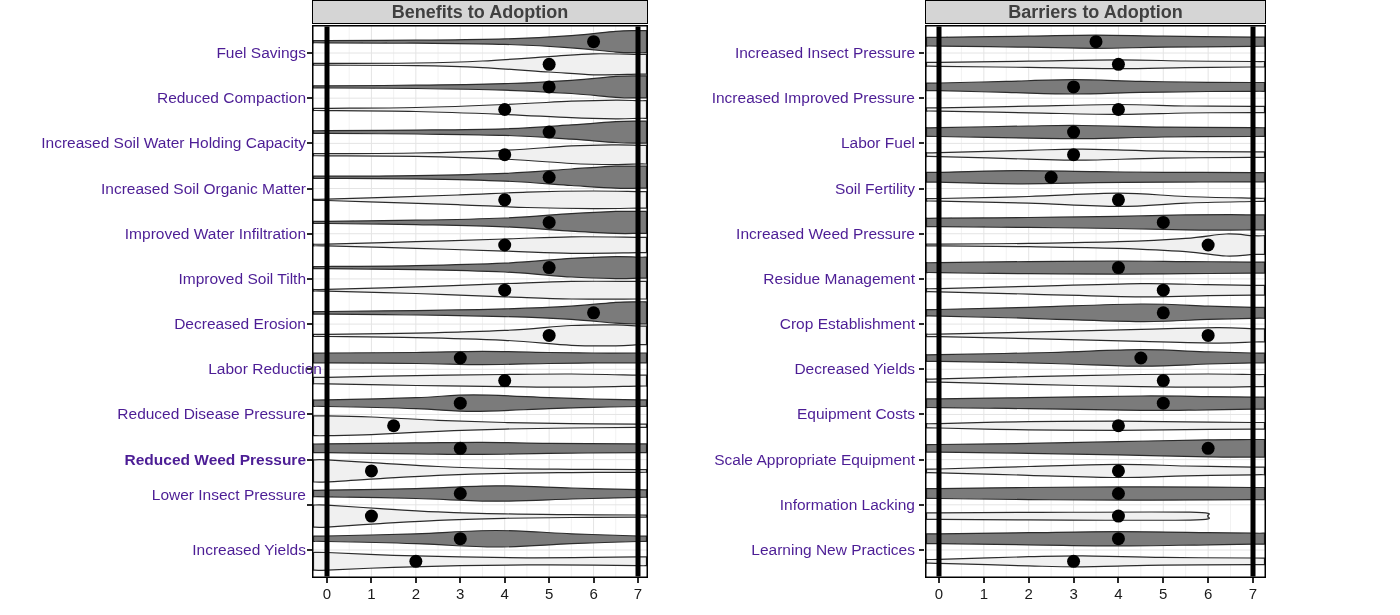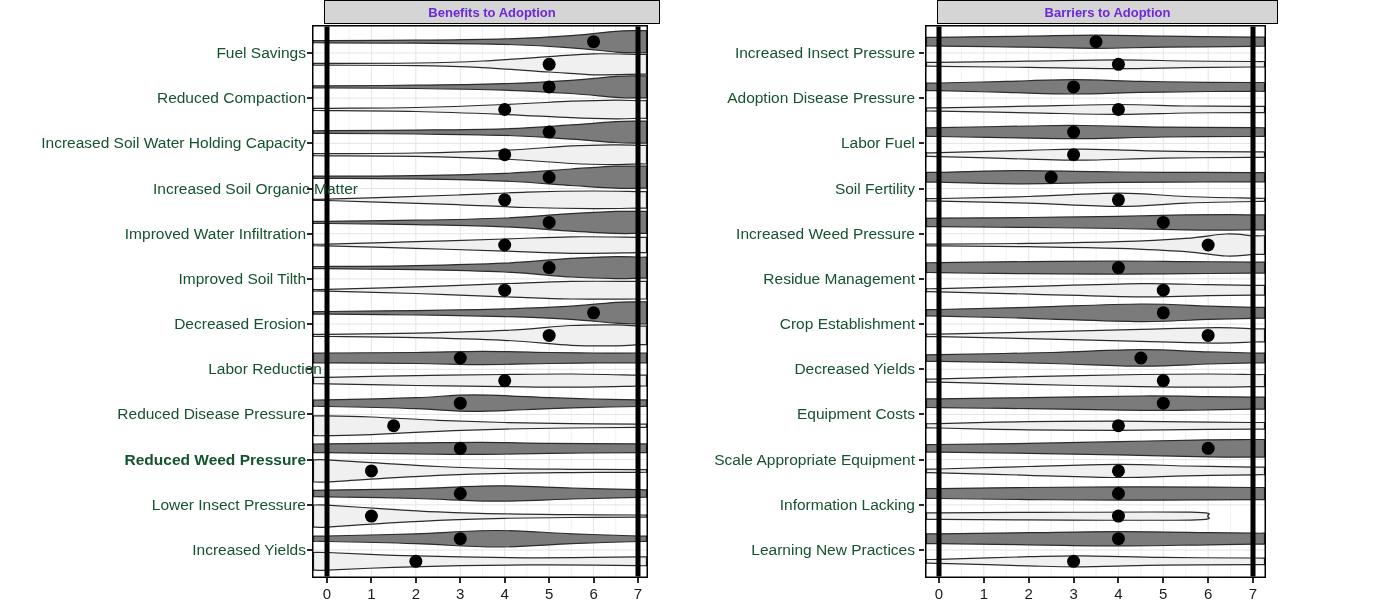--- a/index.html
+++ b/index.html
@@ -1,22 +1,22 @@
 <!DOCTYPE html>
 <html><head>
 <meta charset="utf-8">
 <style>
   html,body{margin:0;padding:0;background:#fff;}
   #fig{position:relative;width:1400px;height:615px;background:#fff;overflow:hidden;
        font-family:"Liberation Sans","DejaVu Sans",sans-serif;}
   .strip{position:absolute;top:0;height:24px;background:#d5d5d5;border:1.5px solid #000;
          box-sizing:border-box;display:flex;align-items:center;justify-content:center;
-         font-weight:bold;font-size:13px;color:#6d28d9;margin-left:12px;}
+         font-weight:bold;font-size:18px;color:#404040;}
   .plot-svg{position:absolute;top:25px;}
-  .ylab{position:absolute;height:20px;line-height:20px;font-size:15.5px;color:#14532d;
+  .ylab{position:absolute;height:20px;line-height:20px;font-size:15.5px;color:#4c1d95;
         text-align:right;white-space:nowrap;}
   .ytick{position:absolute;width:5px;height:2px;background:#2a2a2a;}
   .xlab{position:absolute;top:585px;width:24px;text-align:center;font-size:15px;color:#1a1a1a;}
   .xtick{position:absolute;top:578px;width:2px;height:5px;background:#2a2a2a;}
   .legend{position:absolute;left:1283px;top:292px;}
   .legend-entry{display:flex;align-items:center;height:22px;}
   .key{width:22px;height:22px;box-sizing:border-box;border:1.5px solid #333;
        display:flex;align-items:center;justify-content:center;}
   .key .dot{width:13px;height:13px;border-radius:50%;background:#000;}
   .legend-label{font-size:17px;color:#000;margin-left:2px;white-space:nowrap;}
@@ -190,43 +190,43 @@
       <rect x="0.75" y="0.75" width="339.5" height="551.5" fill="none" stroke="#000" stroke-width="1.5"></rect>
     </svg>
 
   <div id="ylabs0">
       <div class="ylab" style="left: 0px; width: 306px; top: 43px;">Fuel Savings</div>
       <div class="ytick" style="left: 307px; top: 52px;"></div>
       <div class="ylab" style="left: 0px; width: 306px; top: 88.1818px;">Reduced Compaction</div>
       <div class="ytick" style="left: 307px; top: 97.1818px;"></div>
       <div class="ylab" style="left: 0px; width: 306px; top: 133.364px;">Increased Soil Water Holding Capacity</div>
       <div class="ytick" style="left: 307px; top: 142.364px;"></div>
-      <div class="ylab" style="left: 17px; width: 306px; top: 178.545px; padding-left: 35px;">Increased Soil Organic Matter</div>
+      <div class="ylab" style="left: 0px; width: 306px; top: 178.545px;">Increased Soil Organic Matter</div>
       <div class="ytick" style="left: 307px; top: 187.545px;"></div>
       <div class="ylab" style="left: 0px; width: 306px; top: 223.727px;">Improved Water Infiltration</div>
       <div class="ytick" style="left: 307px; top: 232.727px;"></div>
       <div class="ylab" style="left: 0px; width: 306px; top: 268.909px;">Improved Soil Tilth</div>
       <div class="ytick" style="left: 307px; top: 277.909px;"></div>
       <div class="ylab" style="left: 0px; width: 306px; top: 314.091px;">Decreased Erosion</div>
       <div class="ytick" style="left: 307px; top: 323.091px;"></div>
       <div class="ylab" style="left: 0px; width: 306px; top: 359.273px; padding-left: 16px;">Labor Reduction</div>
       <div class="ytick" style="left: 307px; top: 368.273px;"></div>
       <div class="ylab" style="left: 0px; width: 306px; top: 404.455px;">Reduced Disease Pressure</div>
       <div class="ytick" style="left: 307px; top: 413.455px;"></div>
       <div class="ylab" style="left: 0px; width: 306px; top: 449.636px; font-weight: bold;">Reduced Weed Pressure</div>
       <div class="ytick" style="left: 307px; top: 458.636px;"></div>
-      <div class="ylab" style="left: 0px; width: 306px; top: 495px;">Lower Insect Pressure</div>
+      <div class="ylab" style="left: 0px; width: 306px; top: 485px;">Lower Insect Pressure</div>
       <div class="ytick" style="left: 307px; top: 503.818px;"></div>
       <div class="ylab" style="left: 0px; width: 306px; top: 540px;">Increased Yields</div>
       <div class="ytick" style="left: 307px; top: 549px;"></div>
     </div>
   <div id="ylabs1">
       <div class="ylab" style="left: 655px; width: 260px; top: 43px;">Increased Insect Pressure</div>
       <div class="ytick" style="left: 919px; top: 52px;"></div>
-      <div class="ylab" style="left: 655px; width: 260px; top: 88.1818px;">Adoption Disease Pressure</div>
+      <div class="ylab" style="left: 655px; width: 260px; top: 88.1818px;">Increased Improved Pressure</div>
       <div class="ytick" style="left: 919px; top: 97.1818px;"></div>
       <div class="ylab" style="left: 655px; width: 260px; top: 133.364px;">Labor Fuel</div>
       <div class="ytick" style="left: 919px; top: 142.364px;"></div>
       <div class="ylab" style="left: 655px; width: 260px; top: 178.545px;">Soil Fertility</div>
       <div class="ytick" style="left: 919px; top: 187.545px;"></div>
       <div class="ylab" style="left: 655px; width: 260px; top: 223.727px;">Increased Weed Pressure</div>
       <div class="ytick" style="left: 919px; top: 232.727px;"></div>
       <div class="ylab" style="left: 655px; width: 260px; top: 268.909px;">Residue Management</div>
       <div class="ytick" style="left: 919px; top: 277.909px;"></div>
       <div class="ylab" style="left: 655px; width: 260px; top: 314.091px;">Crop Establishment</div>

